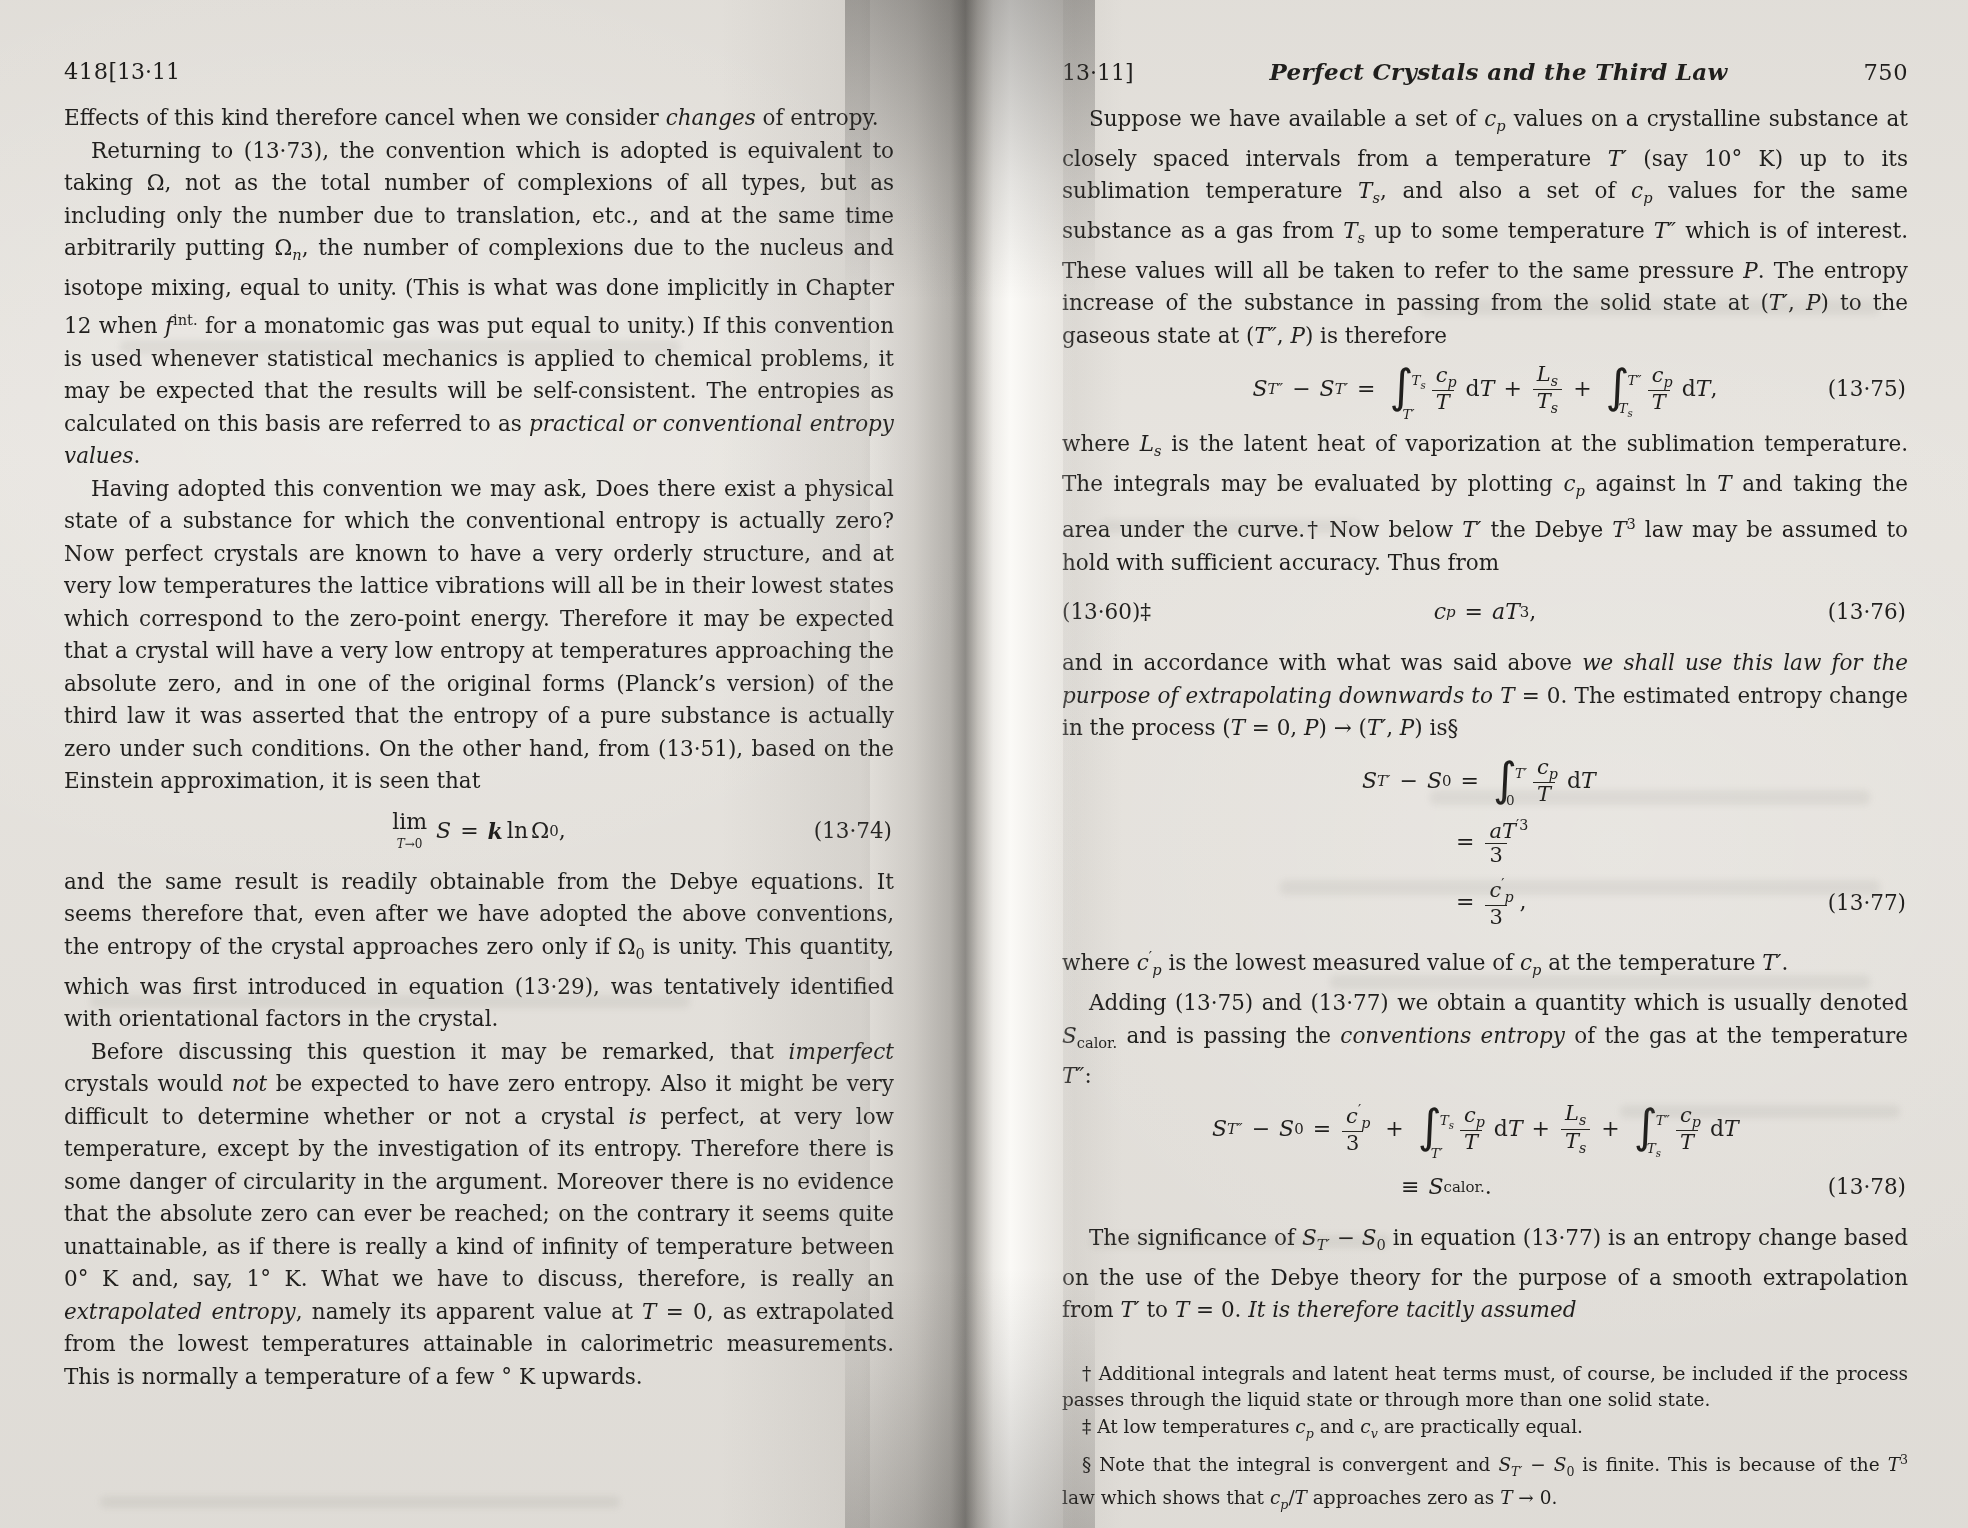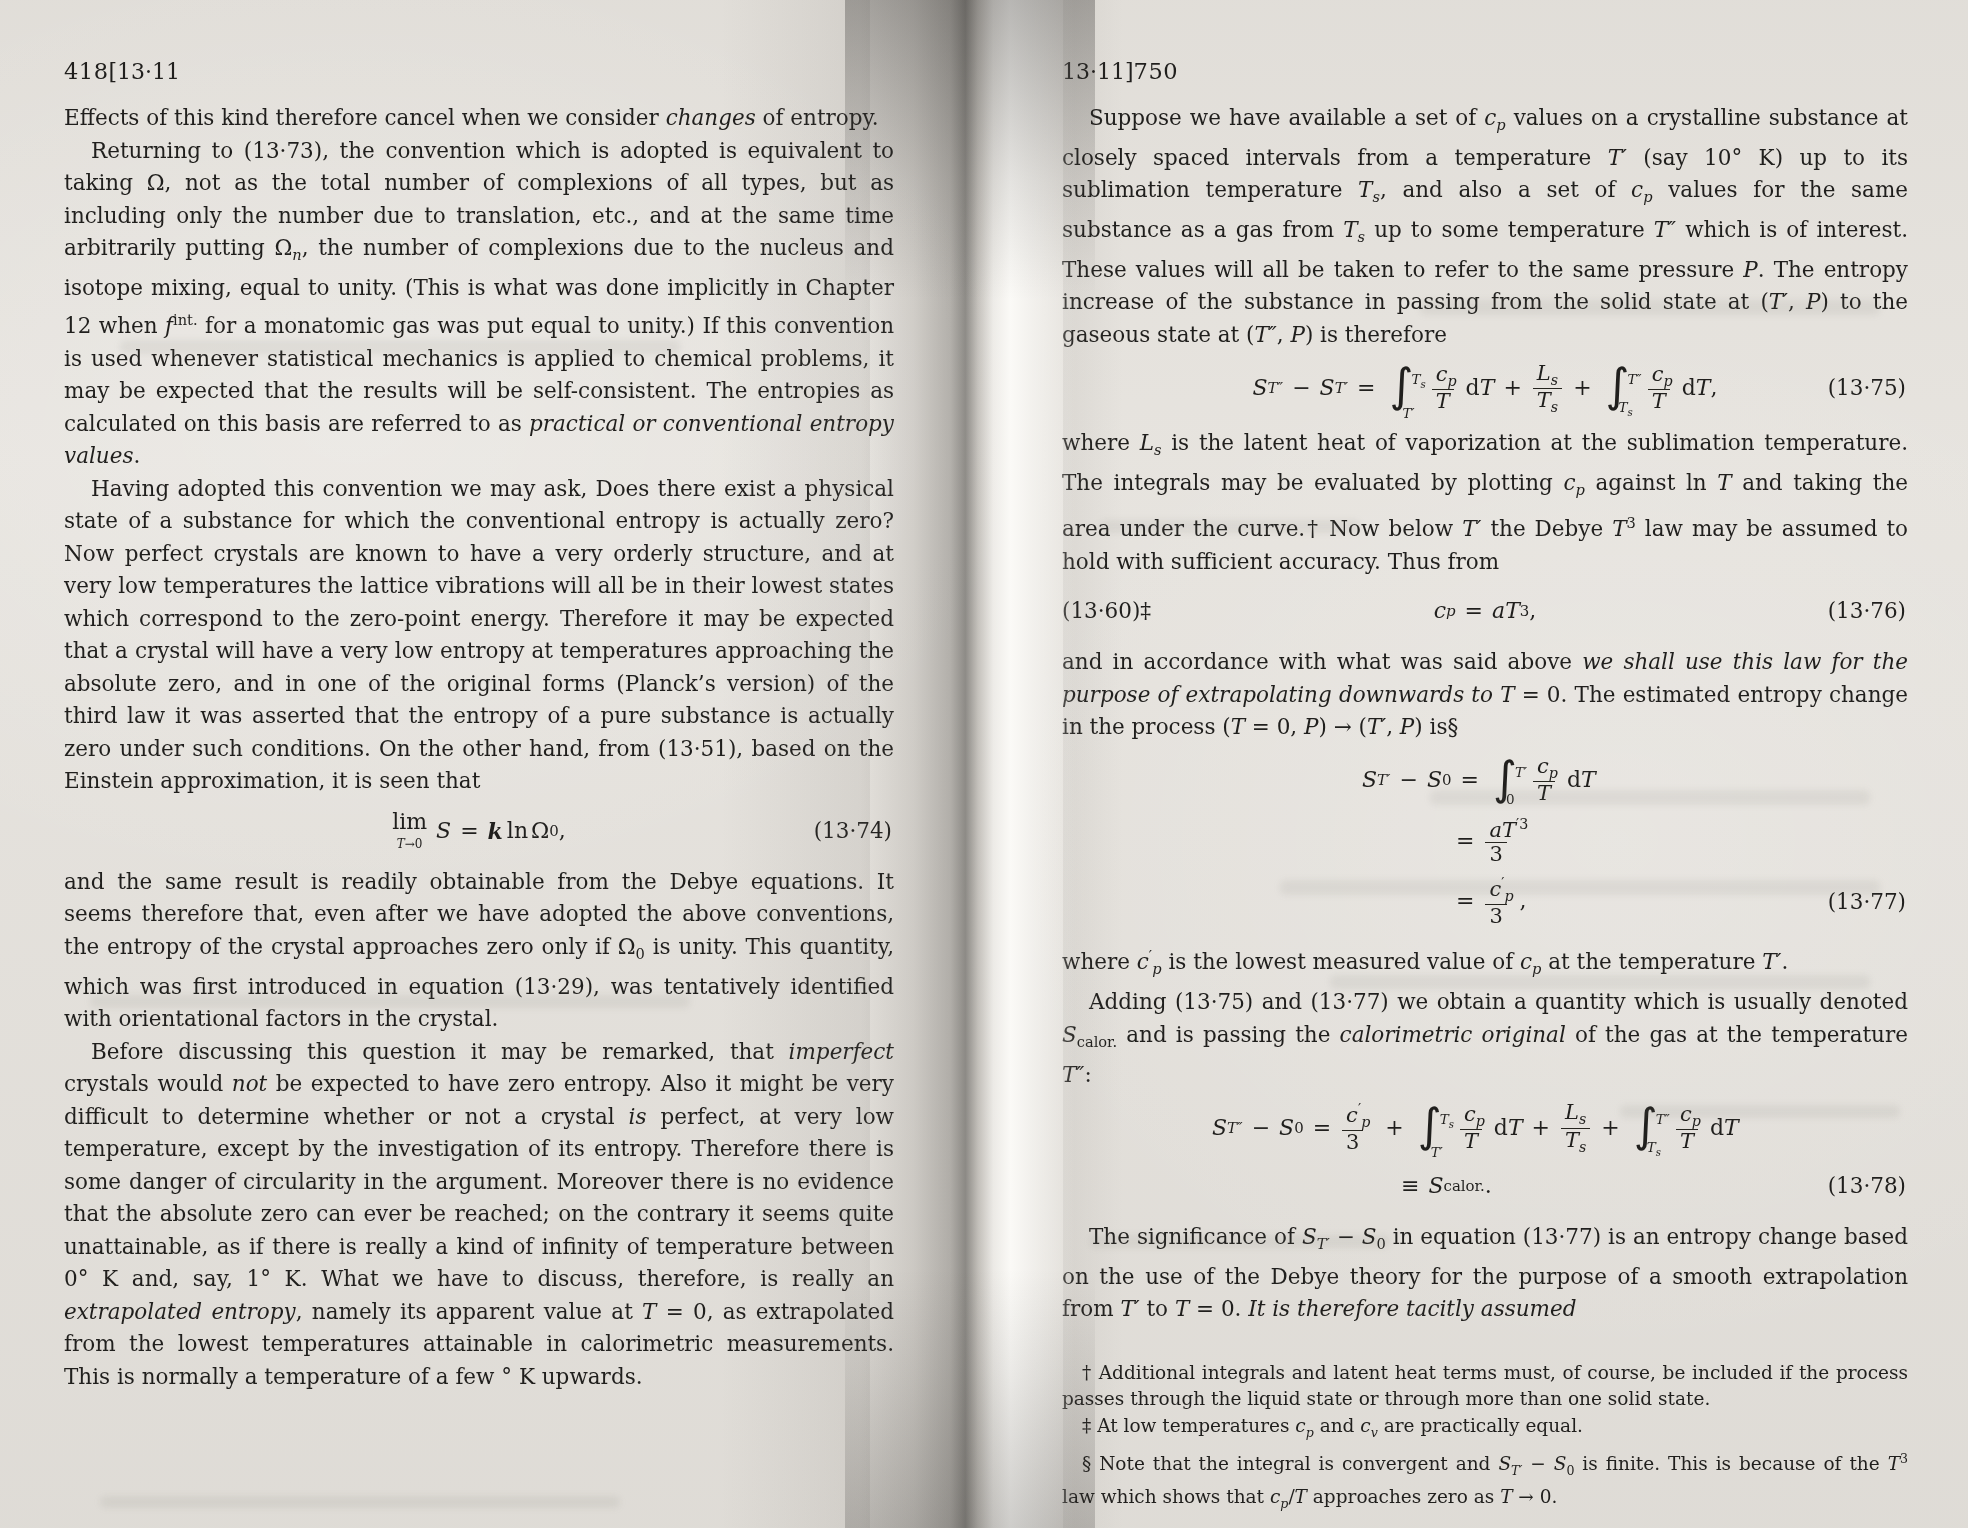--- a/index.html
+++ b/index.html
@@ -108,20 +108,21 @@
           </div>
         </div>
         <p class="bp"><span class="rn">and the same result is readily obtainable from the Debye equations. It seems therefore that, even after we have adopted the above conventions, the entropy of the crystal approaches zero only if </span><span class="mg">Ω</span><sub class="msubr">0</sub><span class="rn"> is unity. This quantity, which was first introduced in equation (13·29), was tentatively identified with orientational factors in the crystal.</span></p>
         <p class="bp ind"><span class="rn">Before discussing this question it may be remarked, that </span><span class="it">imperfect</span><span class="rn"> crystals would </span><span class="it">not</span><span class="rn"> be expected to have zero entropy. Also it might be very difficult to determine whether or not a crystal </span><span class="it">is</span><span class="rn"> perfect, at very low temperature, except by the investigation of its entropy. Therefore there is some danger of circularity in the argument. Moreover there is no evidence that the absolute zero can ever be reached; on the contrary it seems quite unattainable, as if there is really a kind of infinity of temperature between 0° K and, say, 1° K. What we have to discuss, therefore, is really an </span><span class="it">extrapolated entropy</span><span class="rn">, namely its apparent value at </span><span class="mv">T</span><span class="rn"> = 0, as extrapolated from the lowest temperatures attainable in calorimetric measurements. This is normally a temperature of a few ° K upwards.</span></p>
       </div>
   </div>
 
   <div class="page page-right">
     <div class="phead">
       <span class="pref">13·11]</span>
+      <span class="ptitle">Perfect Crystals and the Third Law</span>
       <span class="pnum">750</span>
     </div>
     <div class="pbody">
         <p class="bp ind"><span class="rn">Suppose we have available a set of </span><span class="mv">c</span><sub class="msub">p</sub><span class="rn"> values on a crystalline substance at closely spaced intervals from a temperature </span><span class="mv">T′</span><span class="rn"> (say 10° K) up to its sublimation temperature </span><span class="mv">T</span><sub class="msub">s</sub><span class="rn">, and also a set of </span><span class="mv">c</span><sub class="msub">p</sub><span class="rn"> values for the same substance as a gas from </span><span class="mv">T</span><sub class="msub">s</sub><span class="rn"> up to some temperature </span><span class="mv">T″</span><span class="rn"> which is of interest. These values will all be taken to refer to the same pressure </span><span class="mv">P</span><span class="rn">. The entropy increase of the substance in passing from the solid state at (</span><span class="mv">T′</span><span class="rn">, </span><span class="mv">P</span><span class="rn">) to the gaseous state at (</span><span class="mv">T″</span><span class="rn">, </span><span class="mv">P</span><span class="rn">) is therefore</span></p>
         <div class="eqblock">
           <div class="eqrow center">
             <span class="eqline">
               <span class="mv">S</span>
               <sub class="msub">T″</sub>
               <span class="mop">−</span>
@@ -226,21 +227,21 @@
               <span class="frac">
                 <span class="fnum"><span class="mv">c</span><sup class="msup">′</sup><sub class="msub">p</sub></span>
                 <span class="fden"><span class="rn">3</span></span>
               </span>
               <span class="rn">,</span>
             </span>
             <span class="eqnum">(13·77)</span>
           </div>
         </div>
         <p class="bp"><span class="rn">where </span><span class="mv">c</span><sup class="msup">′</sup><sub class="msub">p</sub><span class="rn"> is the lowest measured value of </span><span class="mv">c</span><sub class="msub">p</sub><span class="rn"> at the temperature </span><span class="mv">T′</span><span class="rn">.</span></p>
-        <p class="bp ind"><span class="rn">Adding (13·75) and (13·77) we obtain a quantity which is usually denoted </span><span class="mv">S</span><sub class="msubr">calor.</sub><span class="rn"> and is passing the </span><span class="it">calorimetric original</span><span class="rn"> of the gas at the temperature </span><span class="mv">T″</span><span class="rn">:</span></p>
+        <p class="bp ind"><span class="rn">Adding (13·75) and (13·77) we obtain a quantity which is usually denoted </span><span class="mv">S</span><sub class="msubr">calor.</sub><span class="rn"> and is passing the </span><span class="it">conventions entropy</span><span class="rn"> of the gas at the temperature </span><span class="mv">T″</span><span class="rn">:</span></p>
         <div class="eqblock">
           <div class="eqrow" style="padding-left: 150px;">
             <span class="eqline">
               <span class="mv">S</span>
               <sub class="msub">T″</sub>
               <span class="mop">−</span>
               <span class="mv">S</span>
               <sub class="msubr">0</sub>
               <span class="mop">=</span>
               <span class="frac">

